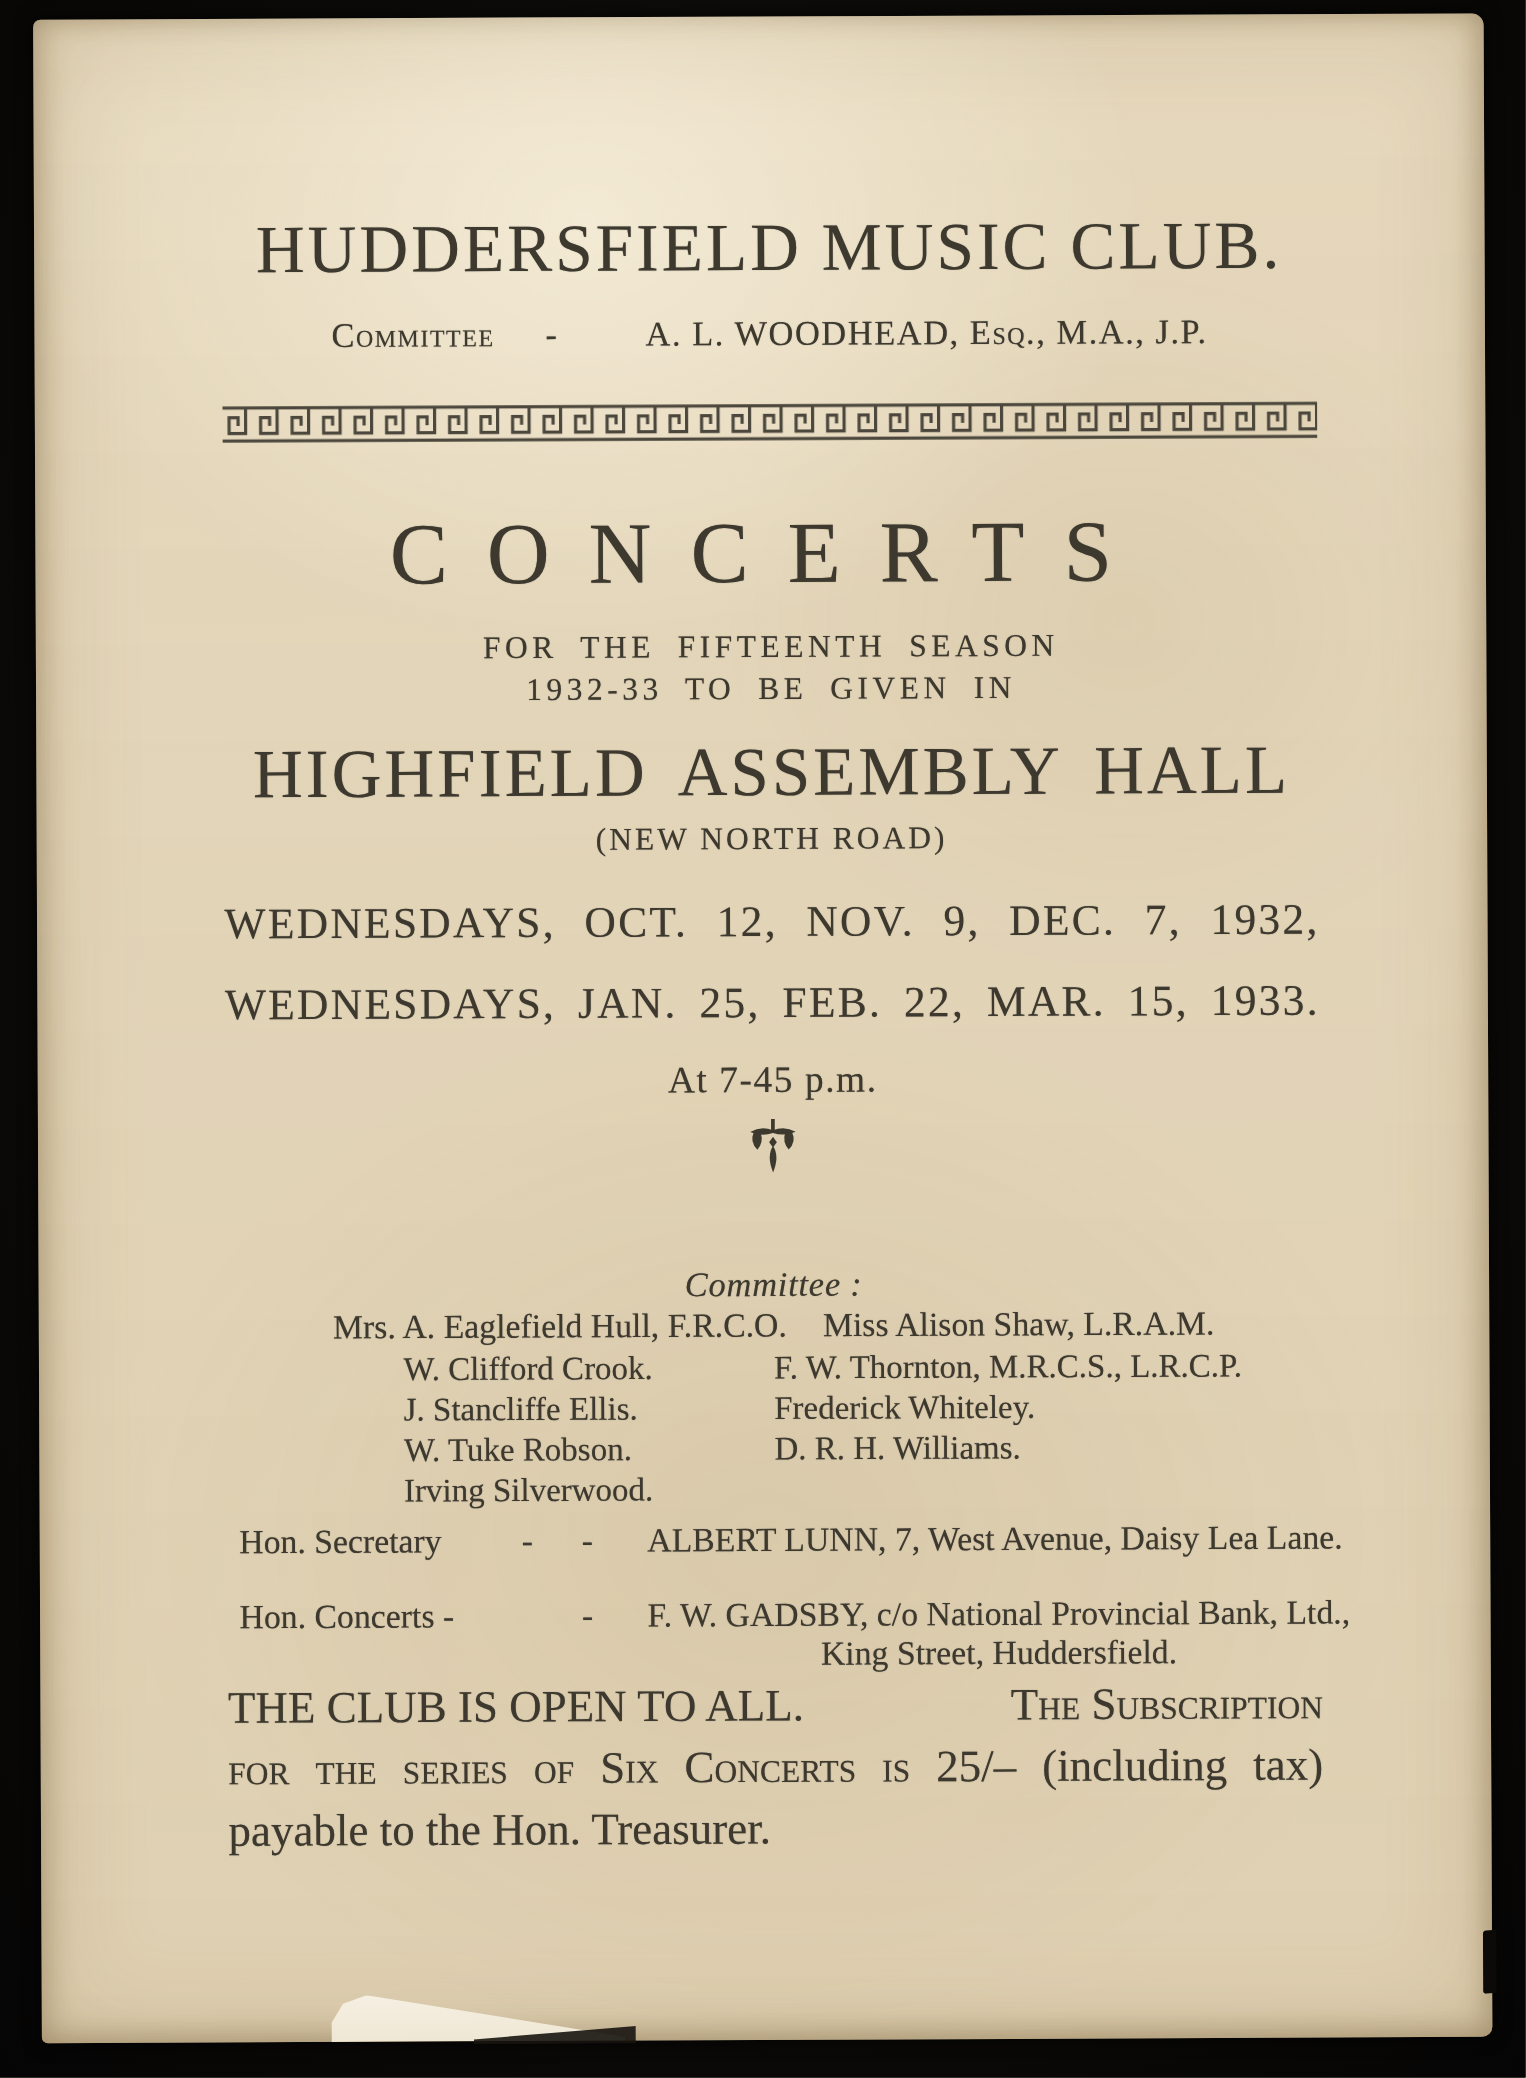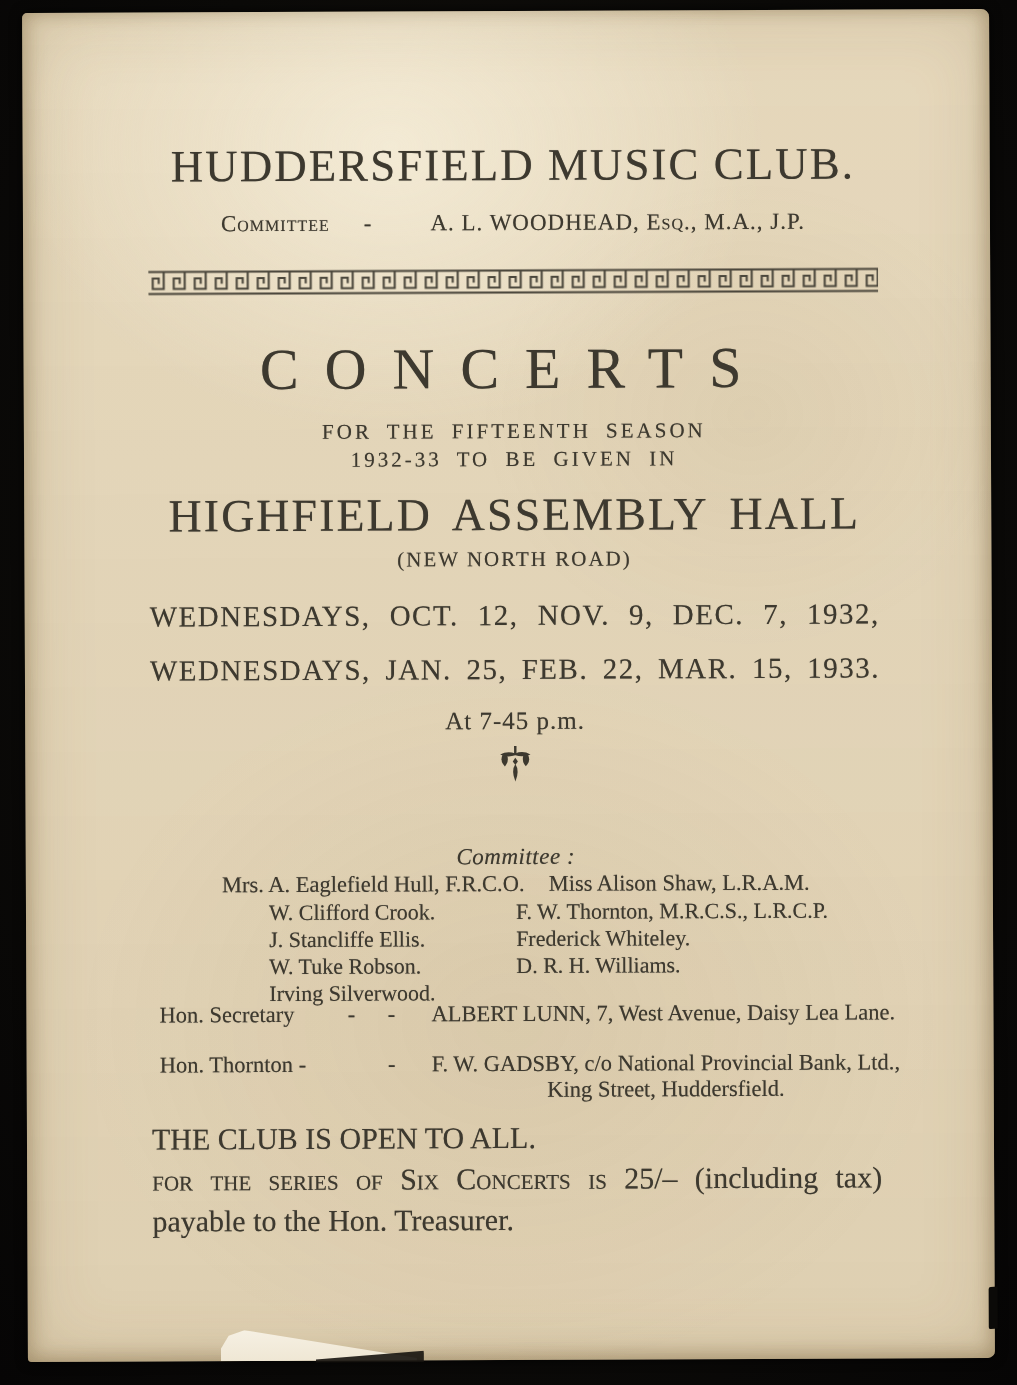--- a/index.html
+++ b/index.html
@@ -144,21 +144,21 @@
   .committee-col-right { flex: 1; }
   .officer-row {
     display: grid;
     grid-template-columns: 180px 40px 40px 1fr;
     font-size: 22.5px;
     text-align: left;
     align-items: baseline;
   }
   .officer-secretary { top: 990px; }
   .officer-treasurer { top: 1040px; }
-  .officer-row .o-label { padding-left: 8px; white-space: nowrap; }
+  .officer-row .o-label { padding-left: 8px; white-space: nowrap; margin-top: 13px; }
   .officer-row .o-dash { text-align: center; }
   .officer-row .o-value { padding-left: 20px; white-space: nowrap; }
   .officer-row .o-value-line2 { padding-left: 20px; text-align: center; }
   .notice-line-1 {
     top: 1110px;
     font-size: 30px;
     display: flex;
     justify-content: space-between;
     align-items: baseline;
     white-space: nowrap;
@@ -288,31 +288,32 @@
     </div>
 
     <div class="blk officer-row officer-secretary">
       <span class="o-label">Hon. Secretary</span>
       <span class="o-dash">-</span>
       <span class="o-dash">-</span>
       <span class="o-value">ALBERT LUNN, 7, West Avenue, Daisy Lea Lane.</span>
     </div>
 
     <div class="blk officer-row officer-treasurer">
-      <span class="o-label">Hon. Thornton -</span>
+      <span class="o-label">Hon. Concerts -</span>
       <span class="o-dash"></span>
       <span class="o-dash">-</span>
       <span>
         <span class="o-value" style="display:block;">F. W. GADSBY, c/o National Provincial Bank, Ltd.,</span>
         <span class="o-value-line2" style="display:block;">King Street, Huddersfield.</span>
       </span>
     </div>
 
     <div class="blk notice-line-1">
       <span>THE CLUB IS OPEN TO ALL.</span>
+      <span class="sc">The Subscription</span>
     </div>
 
     <div class="blk notice-line-2">
       <span class="sc">for the series of Six Concerts is</span>
       <span>25/– (including tax)</span>
     </div>
 
     <div class="blk notice-line-3">payable to the Hon. Treasurer.</div>
 
     <div class="tear"></div>

